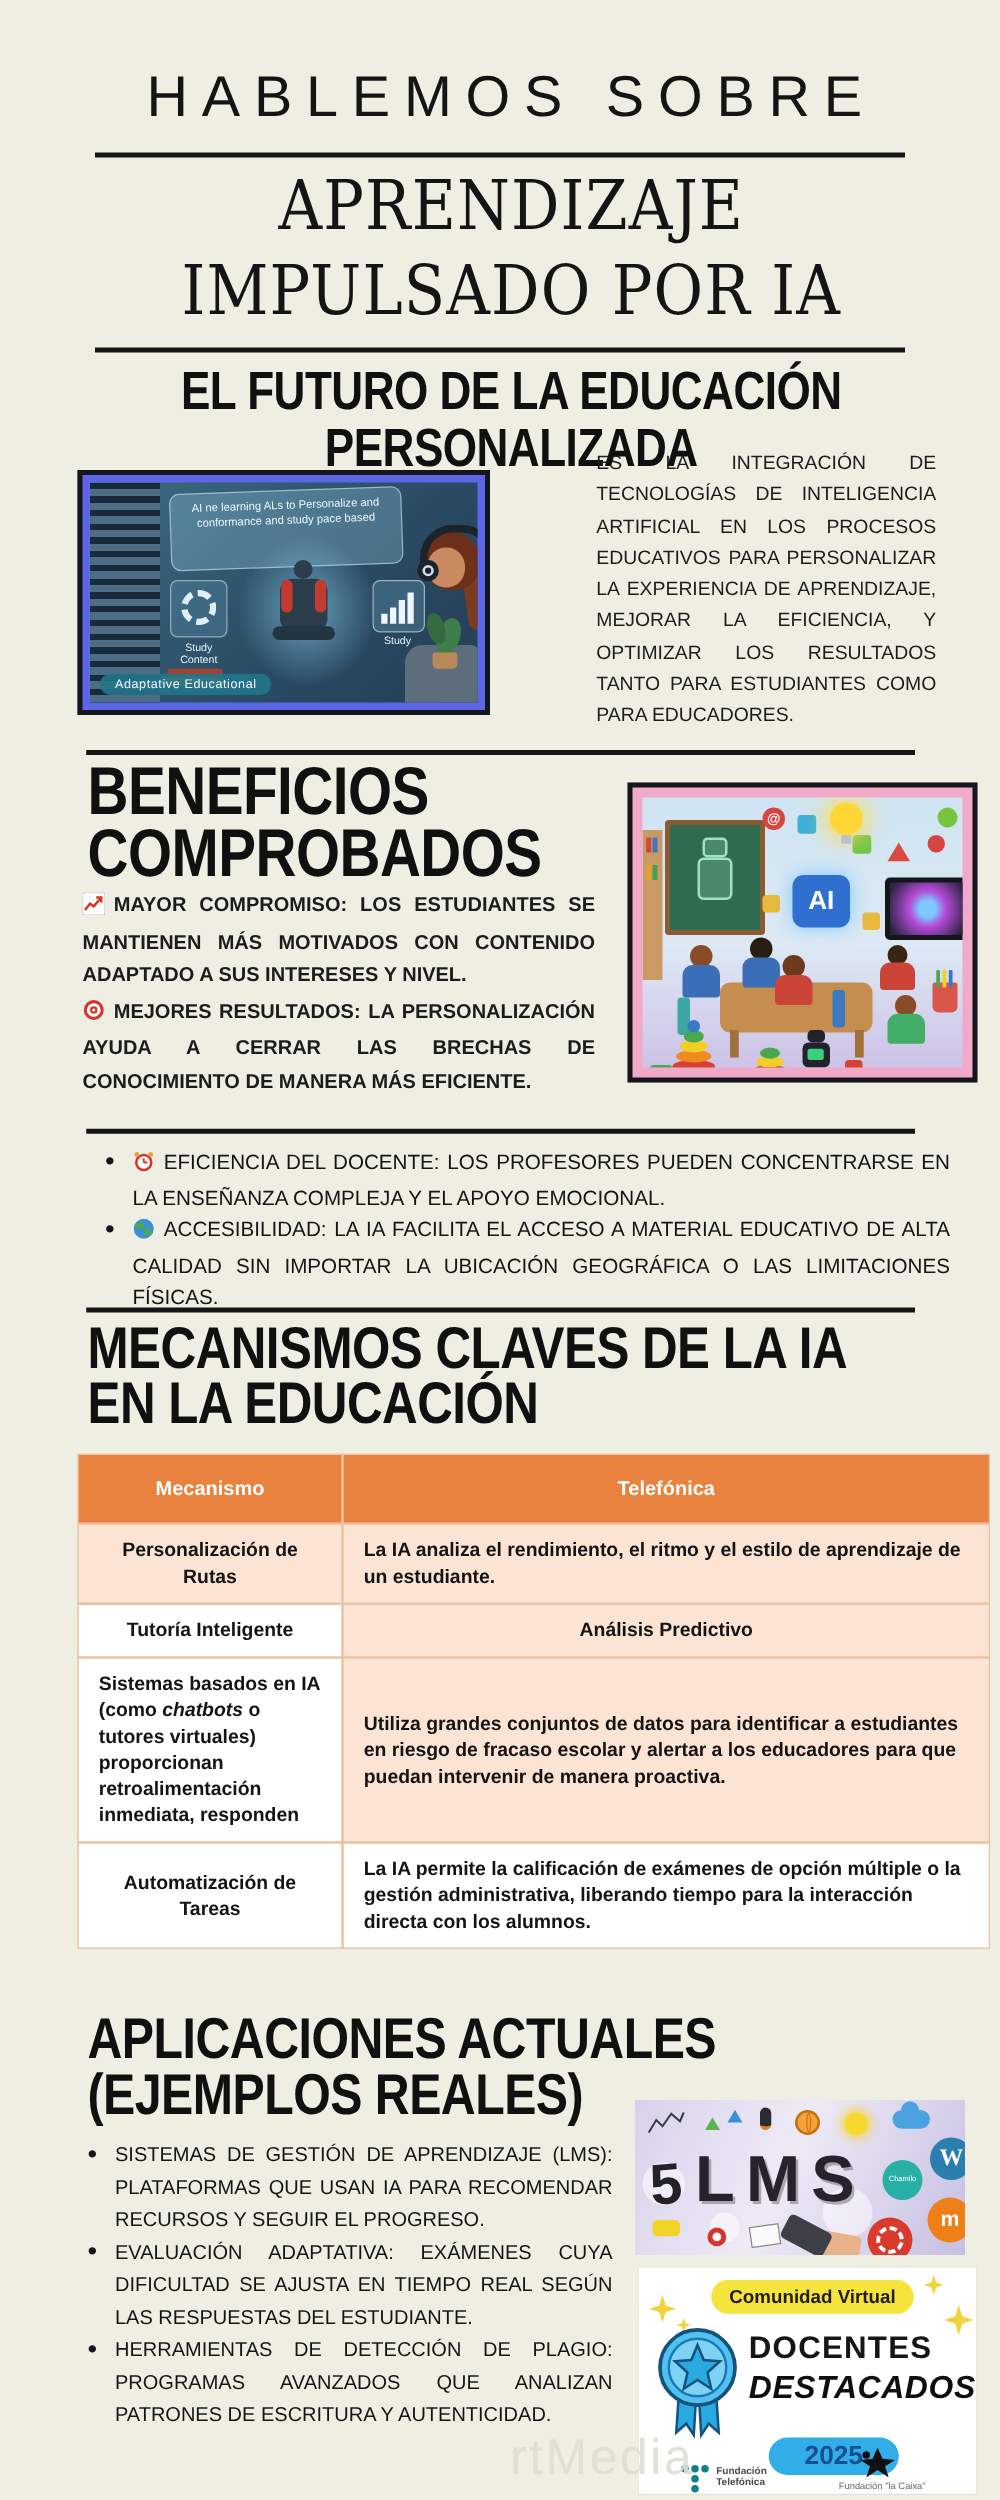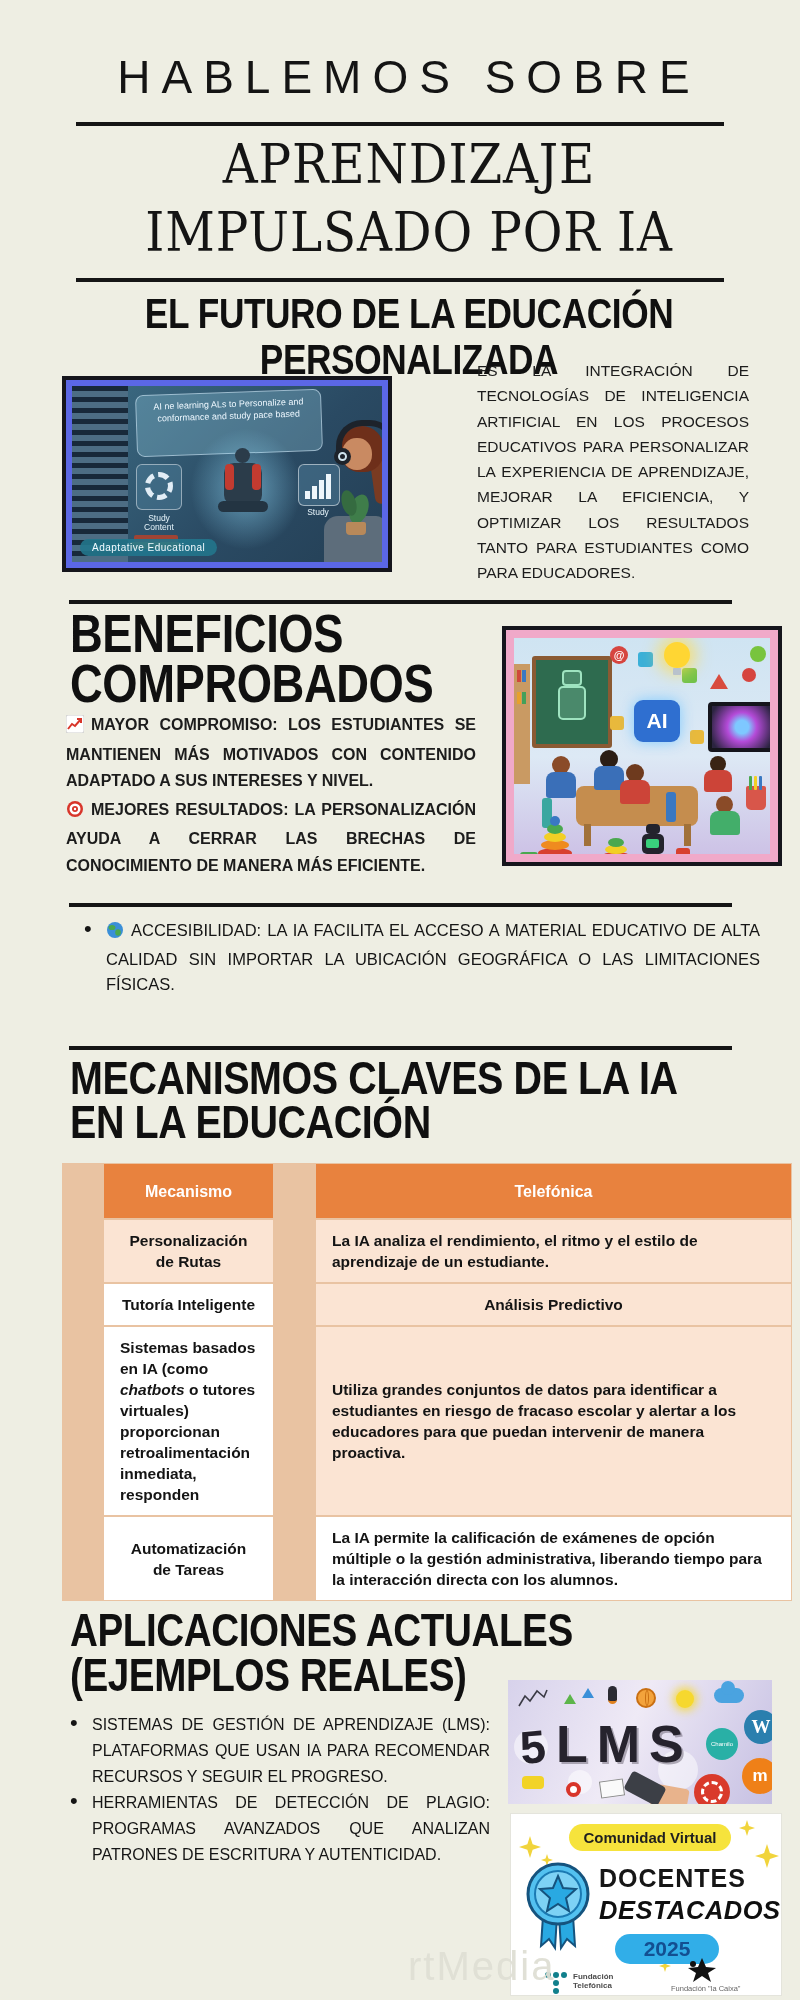--- a/index.html
+++ b/index.html
@@ -14,21 +14,21 @@
   .hx{position:absolute;font-weight:900;color:#101010;letter-spacing:-.5px;line-height:1.06;}
   .hx.center{left:0;width:100%;text-align:center;transform:scaleX(.82);}
   .hx.left{transform:scaleX(.84);transform-origin:left top;}
   .body-just{position:absolute;text-align:justify;color:#1c1c1c;}
   .ic{display:inline-block;vertical-align:-3px;margin-right:7px;}
   .s2-item{margin-bottom:2px;}
   
   .tbl{position:absolute;left:62px;top:1163px;width:728px;display:grid;
     grid-template-columns:210px 1fr;gap:2px;background:#e9c3a2;border:1px solid #e9c3a2;
     font-size:15.5px;font-weight:700;line-height:21px;color:#141414;}
-  .tbl .cell{background:#fff;padding:10px 16px;display:flex;align-items:center;margin-left:41px;}
+  .tbl .cell{background:#fff;padding:10px 16px;display:flex;align-items:center;}
   .tbl .head{background:#E8823E;color:#fff;justify-content:center;min-height:34px;font-size:16px;}
   .tbl .alt{background:#FBE4D3;}
   .tbl .mech{justify-content:center;text-align:center;}
   
   .photo{position:absolute;border:4px solid #15151c;box-sizing:border-box;}
   .photo1{left:62px;top:376px;width:330px;height:196px;background:#5B67E6;padding:6px;}
   .photo1 .scene{position:relative;width:100%;height:100%;background:linear-gradient(135deg,#3d6d85,#2a4a63 60%,#243f55);overflow:hidden;}
   .p1-blinds{position:absolute;left:0;top:0;bottom:0;width:56px;
     background:repeating-linear-gradient(180deg,#18293a 0 5px,#4d6d84 5px 11px);}
   .p1-panel{position:absolute;left:64px;top:6px;width:186px;height:62px;background:rgba(150,205,225,.30);
@@ -113,21 +113,21 @@
   .lms-hand{position:absolute;left:140px;top:106px;width:40px;height:24px;background:#e8b38c;border-radius:12px 4px 8px 12px;transform:rotate(10deg);}
   .lms-chart{position:absolute;left:10px;top:8px;}
   
   .badge{position:absolute;left:510px;top:1813px;width:272px;height:183px;background:#fff;border:1px solid #e4e4dc;box-sizing:border-box;}
   .spark{position:absolute;background:#f1d43c;
     clip-path:polygon(50% 0%,62% 38%,100% 50%,62% 62%,50% 100%,38% 62%,0% 50%,38% 38%);}
   .bdg-pill{position:absolute;left:58px;top:10px;width:162px;height:27px;background:#F6E33C;border-radius:14px;
     display:flex;align-items:center;justify-content:center;font-size:15px;font-weight:700;color:#1f1f1f;}
   .bdg-l1{position:absolute;left:88px;top:50px;font-size:25px;font-weight:600;letter-spacing:1px;color:#161616;}
   .bdg-l2{position:absolute;left:88px;top:82px;font-size:25.5px;font-weight:900;letter-spacing:.5px;color:#0f0f0f;font-style:italic;}
-  .bdg-year{position:absolute;left:104px;top:120px;width:104px;height:30px;background:#31aee8;border-radius:15px;
+  .bdg-year{position:absolute;left:104px;top:136px;width:104px;height:30px;background:#31aee8;border-radius:15px;
     display:flex;align-items:center;justify-content:center;font-size:21px;font-weight:900;color:#134f91;}
   .bdg-logo-txt{position:absolute;font-size:8px;line-height:9px;color:#4c4c4c;font-weight:700;}
   .bdg-caixa-txt{position:absolute;font-size:7.5px;color:#666;}
   .tel-dot{position:absolute;border-radius:50%;background:#11808c;}
   
   .dotlist .row{position:relative;padding-left:22px;text-align:justify;}
   .dotlist .row:before{content:"\2022";position:absolute;left:0;top:-2px;font-size:22px;}
   .watermark{position:absolute;left:408px;top:1944px;font-size:40px;letter-spacing:2px;
     color:rgba(222,222,212,.95);z-index:40;white-space:nowrap;}
 </style>
@@ -274,20 +274,30 @@
             <circle cx="9" cy="9" r="1.2" fill="#fff"></circle>
           </svg></span><span>MEJORES RESULTADOS: LA PERSONALIZACIÓN AYUDA A CERRAR LAS BRECHAS DE CONOCIMIENTO DE MANERA MÁS EFICIENTE.</span>
     </div>
   </div>
 
   <div class="rule" style="top:903px;left:69px;width:663px;"></div>
 
   <div class="dotlist" style="position:absolute;left:84px;top:918px;width:676px;font-size:16.5px;line-height:25.5px;">
     <div class="row">
       <span class="ic"><svg width="18" height="18">
+            <circle cx="9" cy="10" r="7" fill="#d8352a"></circle>
+            <circle cx="9" cy="10" r="5" fill="#fff"></circle>
+            <line x1="9" y1="10" x2="9" y2="6.5" stroke="#d8352a" stroke-width="1.5"></line>
+            <line x1="9" y1="10" x2="12" y2="10" stroke="#d8352a" stroke-width="1.5"></line>
+            <circle cx="3.5" cy="3.5" r="2" fill="#e8a23c"></circle>
+            <circle cx="14.5" cy="3.5" r="2" fill="#e8a23c"></circle>
+          </svg></span><span>EFICIENCIA DEL DOCENTE: LOS PROFESORES PUEDEN CONCENTRARSE EN LA ENSEÑANZA COMPLEJA Y EL APOYO EMOCIONAL.</span>
+    </div>
+    <div class="row">
+      <span class="ic"><svg width="18" height="18">
             <circle cx="9" cy="9" r="8" fill="#3a8fd8"></circle>
             <ellipse cx="6" cy="6.5" rx="3.4" ry="2.6" fill="#4aa84f"></ellipse>
             <ellipse cx="12" cy="11.5" rx="2.8" ry="3.2" fill="#4aa84f"></ellipse>
           </svg></span><span>ACCESIBILIDAD: LA IA FACILITA EL ACCESO A MATERIAL EDUCATIVO DE ALTA CALIDAD SIN IMPORTAR LA UBICACIÓN GEOGRÁFICA O LAS LIMITACIONES FÍSICAS.</span>
     </div>
   </div>
 
   <div class="rule" style="top:1046px;left:69px;width:663px;"></div>
 
   <div class="hx left" style="left:70px;top:1056px;font-size:47px;line-height:44px;">
@@ -320,20 +330,21 @@
       </div>
   </div>
 
   <div class="hx left" style="left:70px;top:1608px;font-size:46px;line-height:45px;">
     <div>APLICACIONES ACTUALES</div>
     <div>(EJEMPLOS REALES)</div>
   </div>
 
   <div class="dotlist" style="position:absolute;left:70px;top:1712px;width:420px;font-size:16px;line-height:26px;">
     <div class="row">SISTEMAS DE GESTIÓN DE APRENDIZAJE (LMS): PLATAFORMAS QUE USAN IA PARA RECOMENDAR RECURSOS Y SEGUIR EL PROGRESO.</div>
+    <div class="row">EVALUACIÓN ADAPTATIVA: EXÁMENES CUYA DIFICULTAD SE AJUSTA EN TIEMPO REAL SEGÚN LAS RESPUESTAS DEL ESTUDIANTE.</div>
     <div class="row">HERRAMIENTAS DE DETECCIÓN DE PLAGIO: PROGRAMAS AVANZADOS QUE ANALIZAN PATRONES DE ESCRITURA Y AUTENTICIDAD.</div>
   </div>
 
   <div class="lms">
     <div class="bokeh" style="left:6px;top:50px;width:34px;height:34px;"></div>
     <div class="bokeh" style="left:60px;top:90px;width:24px;height:24px;"></div>
     <div class="bokeh" style="left:150px;top:70px;width:40px;height:40px;"></div>
     <svg class="lms-chart" width="30" height="20">
         <polyline points="1,18 7,8 12,13 19,3 26,9 29,2" fill="none" stroke="#3a3a44" stroke-width="1.6"></polyline>
       </svg>

